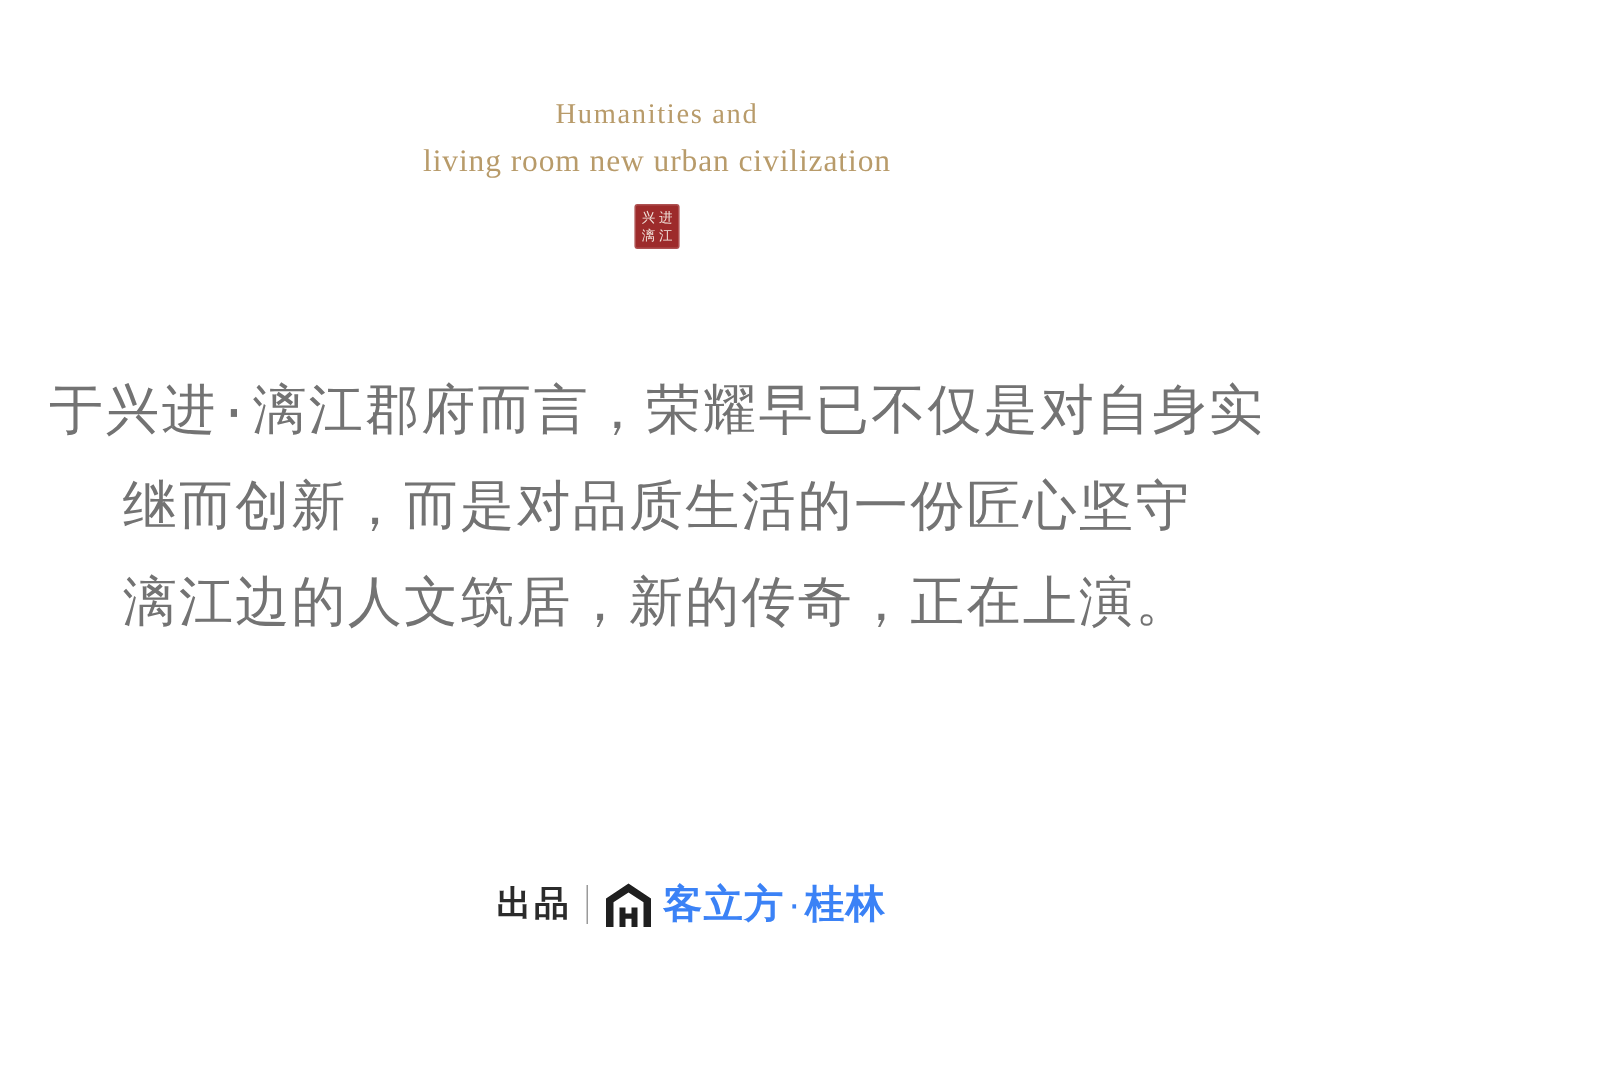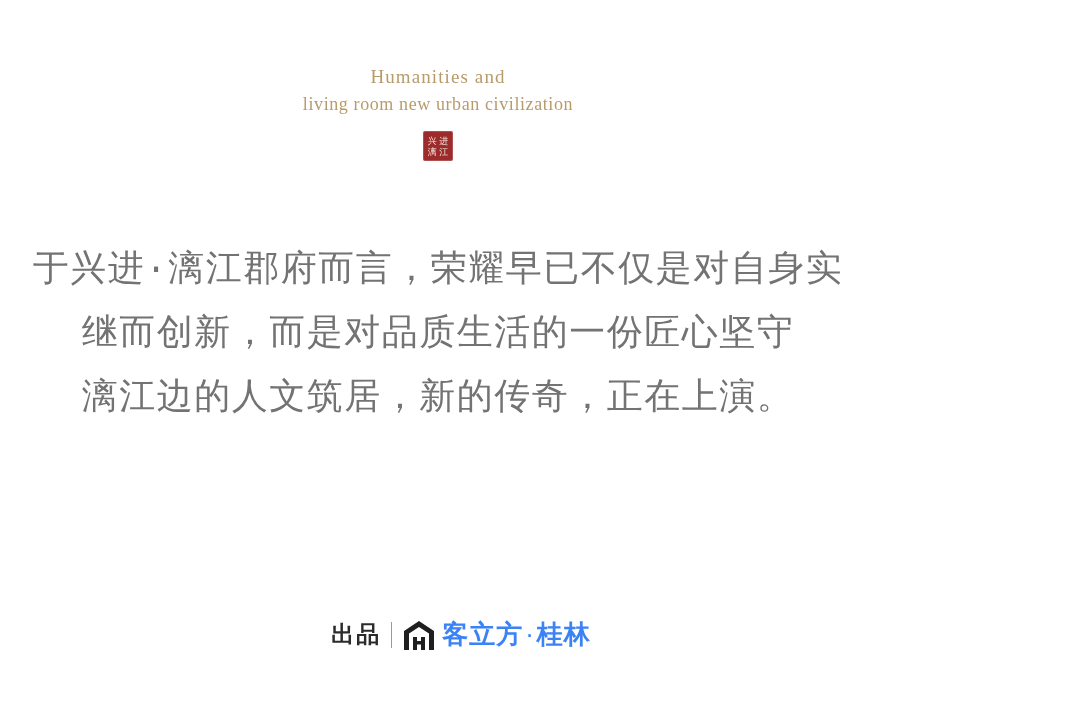--- a/index.html
+++ b/index.html
@@ -30,21 +30,21 @@
     line-height: 1.55;
   }
   .header-line {
     font-family: "Liberation Serif", serif;
     font-size: 19px;
     color: #b89b6a;
     letter-spacing: 1.1px;
     white-space: nowrap;
   }
   .header-line.second {
-    font-size: 18px;
+    font-size: 21px;
     letter-spacing: 0.6px;
   }
 
   
   .seal-wrap {
     margin-top: 12px;
     display: flex;
     justify-content: center;
   }
   .seal {
@@ -93,21 +93,21 @@
   .body-text .line {
     display: block;
     white-space: nowrap;
   }
 
   
   .footer {
     position: absolute;
     left: 0;
     right: 0;
-    top: 617px;
+    top: 585px;
     display: flex;
     align-items: center;
     justify-content: center;
     gap: 6px;
     padding-left: 46px;
   }
   .footer-prefix {
     font-size: 23px;
     color: #2b2b2b;
     letter-spacing: 2px;

